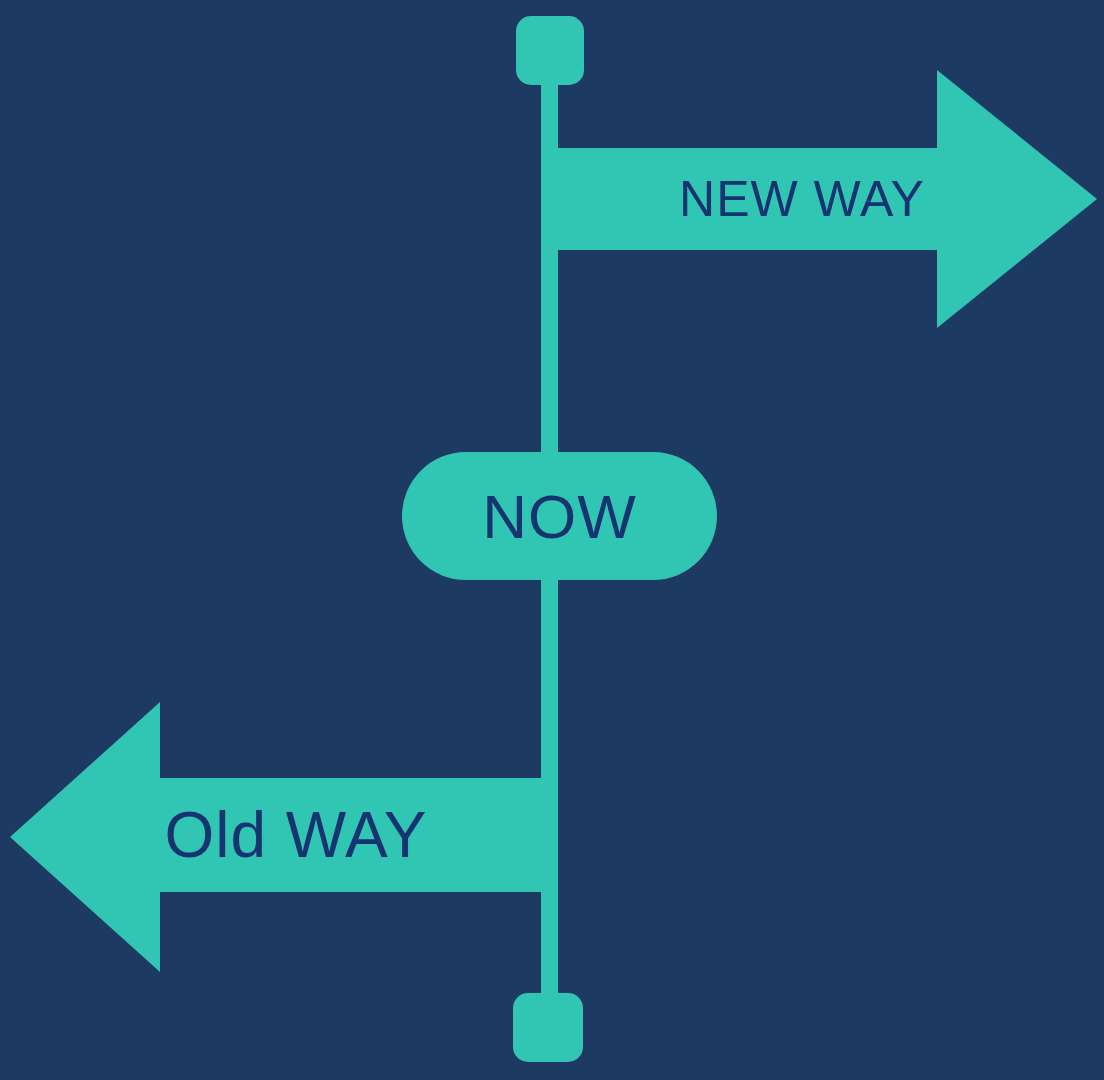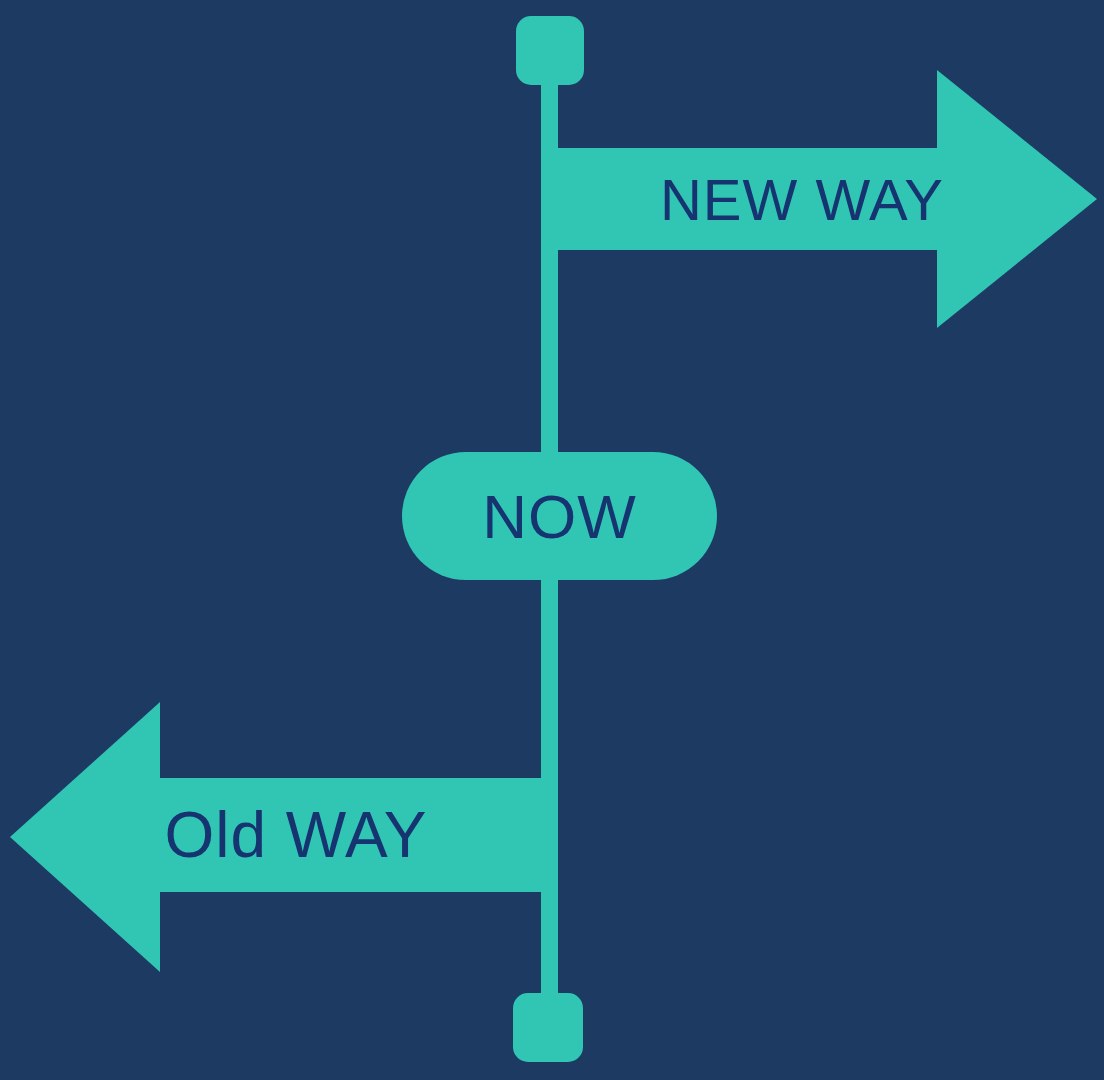--- a/index.html
+++ b/index.html
@@ -45,21 +45,21 @@
   }
   .sign-label{
     position:absolute;
     display:flex;
     align-items:center;
     justify-content:center;
     color:var(--label-text);
     letter-spacing:1px;
     white-space:nowrap;
   }
-  .label-new{left:622px; top:148px; width:360px; height:102px; font-size:58px;}
+  .label-new{left:622px; top:148px; width:360px; height:102px; font-size:50px;}
   .label-old{left:116px; top:778px; width:360px; height:114px; font-size:64px;}
   .pill{
     position:absolute;
     left:402px; top:452px;
     width:315px; height:128px;
     border-radius:64px;
     display:flex;
     align-items:center;
     justify-content:center;
   }

